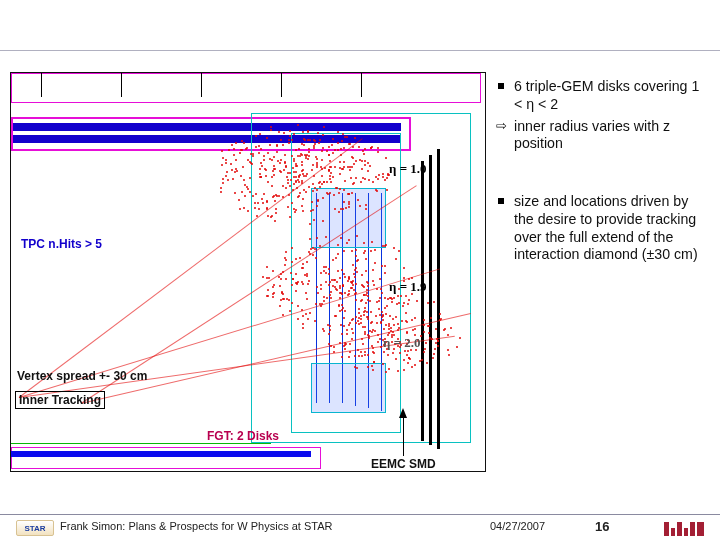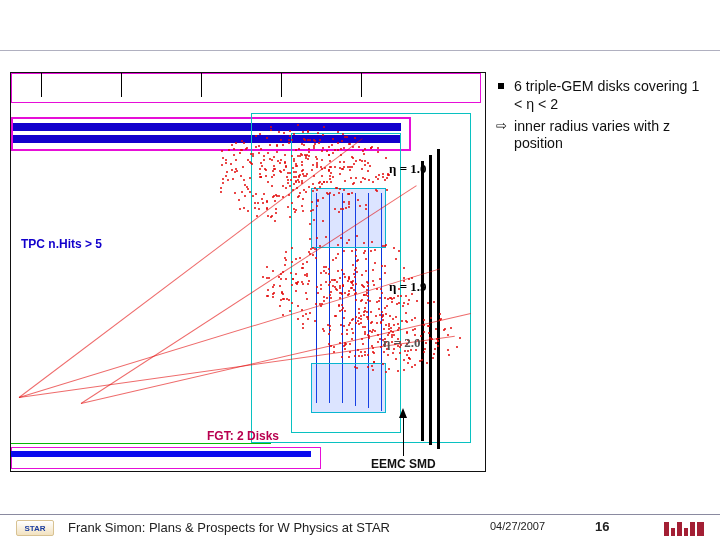--- a/index.html
+++ b/index.html
@@ -68,21 +68,21 @@
     content: ""; position: absolute; left: 0; top: 5px; width: 6px; height: 6px; background: #000;
   }
   .content .ar::before {
     content: "⇨"; position: absolute; left: -2px; top: 0; font-size: 13px; color: #111;
   }
 
   .footer {
     position: absolute; left: 0; bottom: 0; width: 720px; height: 26px;
     border-top: 1px solid #8a8aa0;
   }
-  .footer .author { position: absolute; left: 68px; top: 5px; font-size: 13px; color: #222; }
+  .footer .author { position: absolute; left: 60px; top: 5px; font-size: 11px; color: #222; }
   .footer .date { position: absolute; left: 490px; top: 5px; font-size: 11px; color: #222; }
   .footer .page { position: absolute; left: 595px; top: 4px; font-size: 13px; font-weight: bold; color: #222; }
   .star-logo {
     position: absolute; left: 16px; bottom: 4px; width: 38px; height: 16px;
     display: flex; align-items: center; justify-content: center;
     background: linear-gradient(#fff,#f2e2c0);
     font-size: 8px; font-weight: bold; color: #1b3da0; border:1px solid #d8c292; border-radius:2px;
   }
   .mit-logo {
     position: absolute; right: 16px; bottom: 4px; width: 40px; height: 18px;
@@ -981,28 +981,31 @@
         <div class="sprayblob" style="left: 379.572px; top: 263.331px;"></div>
       </div>
 
     <div class="arrow" style="left:392px; top:343px; height:40px;"></div>
     <div class="arrowhead" style="left:388px; top:335px;"></div>
 
     <div class="lbl" style="left:378px;top:88px;">η = 1.0</div>
     <div class="lbl" style="left:378px;top:206px;">η = 1.9</div>
     <div class="lbl" style="left:372px;top:262px;color:#555;">η = 2.0</div>
     <div class="tpc" style="left:10px;top:164px;">TPC n.Hits &gt; 5</div>
+    <div class="vertex" style="left:6px;top:296px;">Vertex spread +- 30 cm</div>
+    <div class="innertr" style="left:4px;top:318px;">Inner Tracking</div>
     <div class="fgt" style="left:196px;top:356px;">FGT: 2 Disks</div>
     <div class="eemc" style="left:360px;top:384px;">EEMC SMD</div>
   </div>
 
   <div class="content">
     <div class="item sq">6 triple-GEM disks covering 1 &lt; η &lt; 2</div>
     <div class="item ar">inner radius varies with z position</div>
     <div style="height:36px;"></div>
+    <div class="item sq">size and locations driven by the desire to provide tracking over the full extend of the interaction diamond (±30 cm)</div>
   </div>
 
   <div class="footer">
     <div class="star-logo">STAR</div>
     <div class="author">Frank Simon: Plans &amp; Prospects for W Physics at STAR</div>
     <div class="date">04/27/2007</div>
     <div class="page">16</div>
     <div class="mit-logo">
       <span style="height:14px"></span>
         <span style="height:8px"></span>

